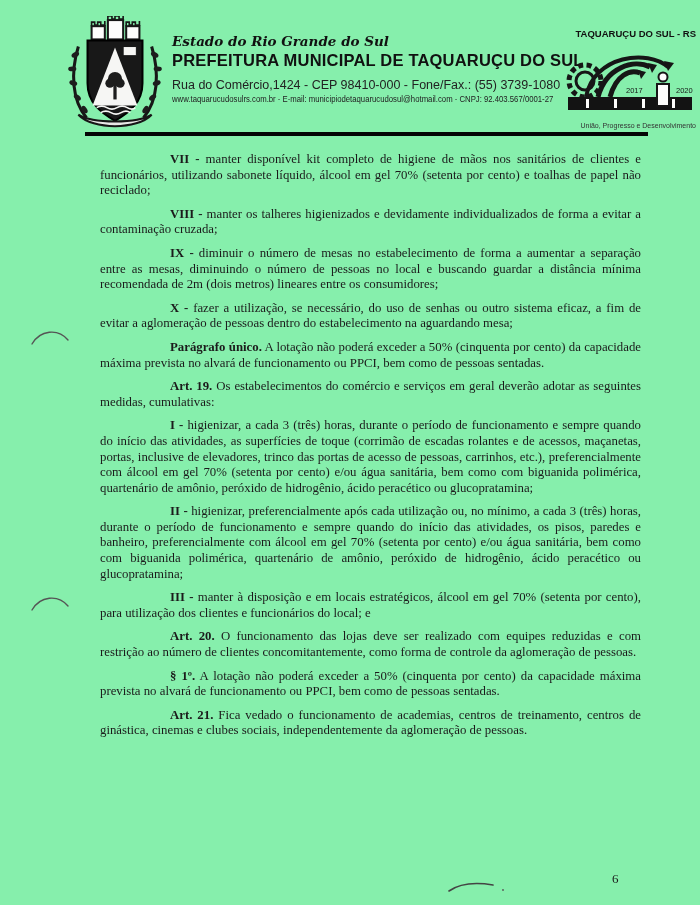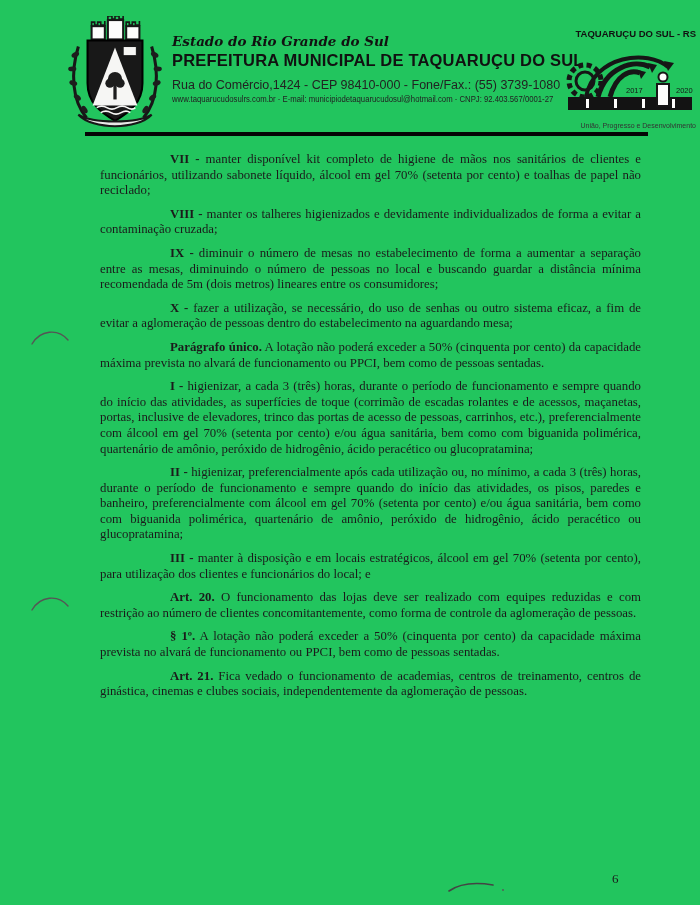--- a/index.html
+++ b/index.html
@@ -1,17 +1,17 @@
 <!DOCTYPE html>
 <html><head>
 <meta charset="utf-8">
 <style>
   html,body{margin:0;padding:0;}
   body{width:700px;height:905px;background:#e9e9e9;font-family:"Liberation Serif",serif;}
-  .page{position:relative;width:700px;height:905px;background:#22c55e;overflow:hidden;}
+  .page{position:relative;width:700px;height:905px;background:#86efac;overflow:hidden;}
 
   
   .crest{position:absolute;left:62px;top:16px;width:106px;height:116px;}
   .hdr-text{position:absolute;left:172px;top:34px;width:372px;color:#111;}
   .state-line{font-family:"DejaVu Serif",serif;font-style:italic;font-weight:bold;font-size:13.5px;line-height:15px;}
   .muni-line{font-family:"Liberation Sans",sans-serif;font-weight:bold;font-size:16.5px;line-height:19px;margin-top:2px;white-space:nowrap;letter-spacing:.2px;}
   .addr-line{font-family:"Liberation Sans",sans-serif;font-size:12.5px;line-height:14px;margin-top:8px;color:#222;white-space:nowrap;}
   .contact-line{font-family:"Liberation Sans",sans-serif;font-size:9px;line-height:11px;margin-top:2px;color:#222;white-space:nowrap;transform:scaleX(.86);transform-origin:left center;}
   .logo-right{position:absolute;left:544px;top:28px;width:152px;text-align:right;color:#111;}
   .region-line{font-family:"Liberation Sans",sans-serif;font-weight:bold;font-size:9.5px;white-space:nowrap;}
@@ -112,23 +112,24 @@
       <path d="M93 41 h12 v22 h-12 z" fill="#fdfdfc" stroke="#161616" stroke-width="2"></path>
     </svg>
     <div class="motto-line">União, Progresso e Desenvolvimento</div>
   </div>
 
   <div class="hdr-rule"></div>
 
   <div class="doc-body">
       <p class="para"><b>VII -</b><span> manter disponível kit completo de higiene de mãos nos sanitários de clientes e funcionários, utilizando sabonete líquido, álcool em gel 70% (setenta por cento) e toalhas de papel não reciclado;</span></p>
       <p class="para"><b>VIII -</b><span> manter os talheres higienizados e devidamente individualizados de forma a evitar a contaminação cruzada;</span></p>
-      <p class="para"><b>IX -</b><span> diminuir o número de mesas no estabelecimento de forma a aumentar a separação entre as mesas, diminuindo o número de pessoas no local e buscando guardar a distância mínima recomendada de 5m (dois metros) lineares entre os consumidores;</span></p>
+      <p class="para"><b>IX -</b><span> diminuir o número de mesas no estabelecimento de forma a aumentar a separação entre as mesas, diminuindo o número de pessoas no local e buscando guardar a distância mínima recomendada de 2m (dois metros) lineares entre os consumidores;</span></p>
       <p class="para"><b>X -</b><span> fazer a utilização, se necessário, do uso de senhas ou outro sistema eficaz, a fim de evitar a aglomeração de pessoas dentro do estabelecimento na aguardando mesa;</span></p>
       <p class="para"><b>Parágrafo único.</b><span> A lotação não poderá exceder a 50% (cinquenta por cento) da capacidade máxima prevista no alvará de funcionamento ou PPCI, bem como de pessoas sentadas.</span></p>
+      <p class="para"><b>Art. 19.</b><span> Os estabelecimentos do comércio e serviços em geral deverão adotar as seguintes medidas, cumulativas:</span></p>
       <p class="para"><b>I -</b><span> higienizar, a cada 3 (três) horas, durante o período de funcionamento e sempre quando do início das atividades, as superfícies de toque (corrimão de escadas rolantes e de acessos, maçanetas, portas, inclusive de elevadores, trinco das portas de acesso de pessoas, carrinhos, etc.), preferencialmente com álcool em gel 70% (setenta por cento) e/ou água sanitária, bem como com biguanida polimérica, quartenário de amônio, peróxido de hidrogênio, ácido peracético ou glucopratamina;</span></p>
       <p class="para"><b>II -</b><span> higienizar, preferencialmente após cada utilização ou, no mínimo, a cada 3 (três) horas, durante o período de funcionamento e sempre quando do início das atividades, os pisos, paredes e banheiro, preferencialmente com álcool em gel 70% (setenta por cento) e/ou água sanitária, bem como com biguanida polimérica, quartenário de amônio, peróxido de hidrogênio, ácido peracético ou glucopratamina;</span></p>
       <p class="para"><b>III -</b><span> manter à disposição e em locais estratégicos, álcool em gel 70% (setenta por cento), para utilização dos clientes e funcionários do local; e</span></p>
       <p class="para"><b>Art. 20.</b><span> O funcionamento das lojas deve ser realizado com equipes reduzidas e com restrição ao número de clientes concomitantemente, como forma de controle da aglomeração de pessoas.</span></p>
       <p class="para"><b>§ 1º.</b><span> A lotação não poderá exceder a 50% (cinquenta por cento) da capacidade máxima prevista no alvará de funcionamento ou PPCI, bem como de pessoas sentadas.</span></p>
       <p class="para"><b>Art. 21.</b><span> Fica vedado o funcionamento de academias, centros de treinamento, centros de ginástica, cinemas e clubes sociais, independentemente da aglomeração de pessoas.</span></p>
     </div>
 
   <svg class="pen-arc a1" viewBox="0 0 52 30" xmlns="http://www.w3.org/2000/svg">
     <path d="M8 22 C16 8 34 6 44 18" fill="none" stroke="#555" stroke-width="1.4" stroke-linecap="round"></path>

